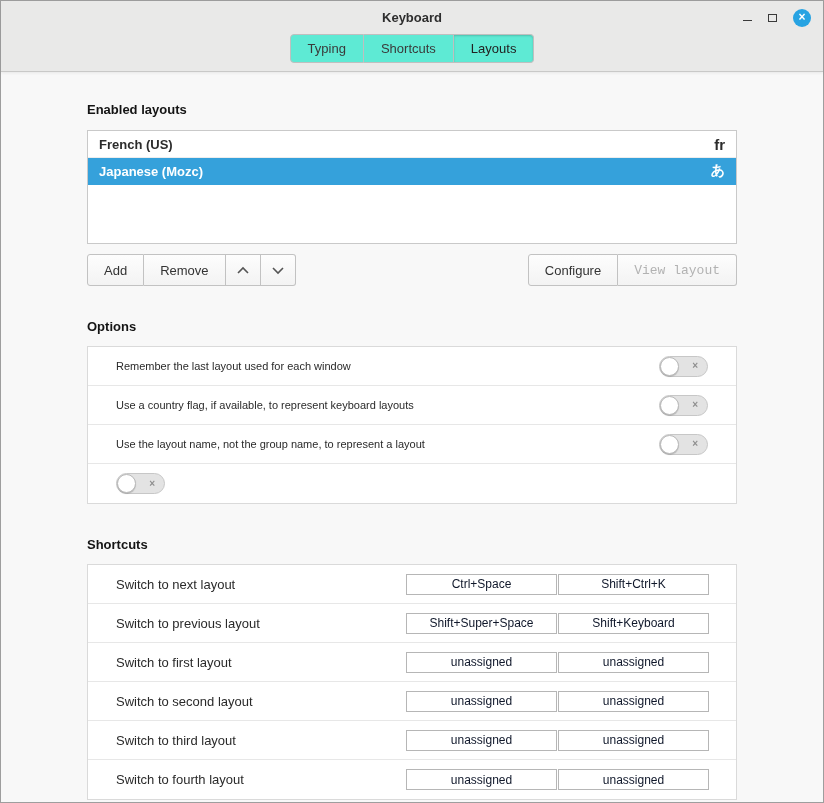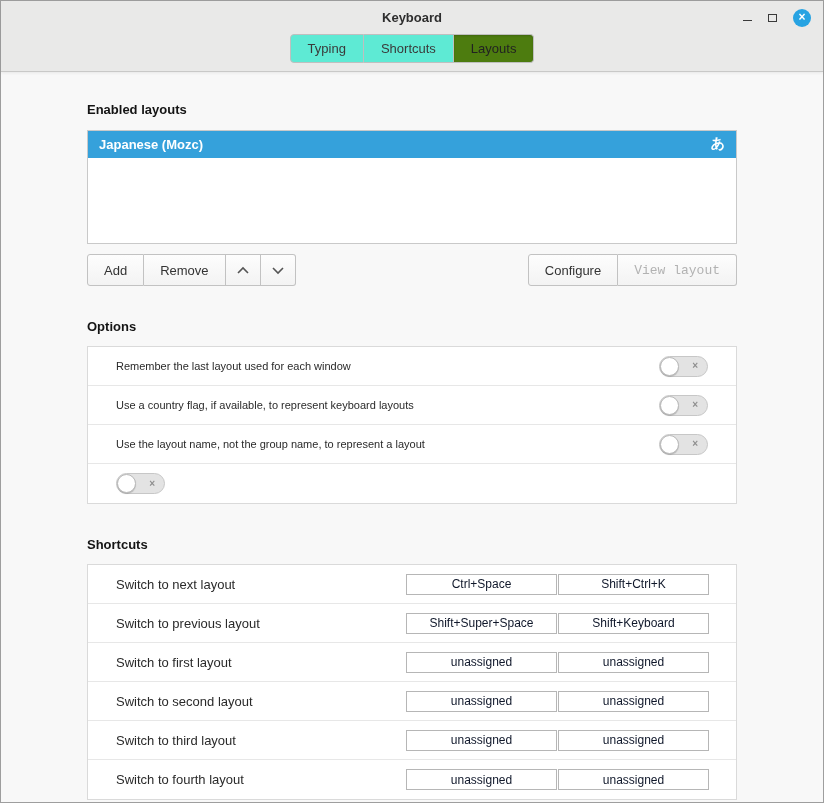--- a/index.html
+++ b/index.html
@@ -44,21 +44,21 @@
   .close-btn span { font-size: 12px; font-weight: bold; line-height: 1; margin-top: -1px; }
   .tabs-row { display: flex; justify-content: center; }
   .tab {
     height: 29px; padding: 0 17px;
     font-family: inherit; font-size: 13px; color: #3a3a3a;
     background: #5eead4; border: 1px solid #bfbfbf; border-left: none;
     cursor: default;
   }
   .tab:first-child { border-left: 1px solid #bfbfbf; border-radius: 4px 0 0 4px; }
   .tab:last-child { border-radius: 0 4px 4px 0; }
-  .tab.active { background: #4d7c0f; box-shadow: inset 0 1px 2px rgba(0,0,0,0.18); color: #222; }
+  .tab.active { background: #5eead4; box-shadow: inset 0 1px 2px rgba(0,0,0,0.18); color: #222; }
   
   .content { flex: 1; overflow: hidden; }
   .column { width: 650px; margin: 0 auto; }
   .section-header { font-size: 13px; font-weight: bold; color: #141414; }
   .h-layouts { margin: 30px 0 13px 0; }
   .h-options { margin: 33px 0 12px 0; }
   .h-shortcuts { margin: 33px 0 12px 0; }
   
   .layout-list { background: #fff; border: 1px solid #c9c9c9; height: 114px; }
   .layout-row {
@@ -147,20 +147,24 @@
       <button class="tab active">Layouts</button>
     </div>
   </div>
 
   <div class="content">
     <div class="column">
 
       <div class="section-header h-layouts">Enabled layouts</div>
 
       <div class="layout-list">
+        <div class="layout-row">
+          <span>French (US)</span>
+          <span class="layout-badge">fr</span>
+        </div>
         <div class="layout-row selected">
           <span>Japanese (Mozc)</span>
           <span class="layout-badge">あ</span>
         </div>
       </div>
 
       <div class="list-actions">
         <div class="btn-group">
           <button class="btn">Add</button>
           <button class="btn">Remove</button>

